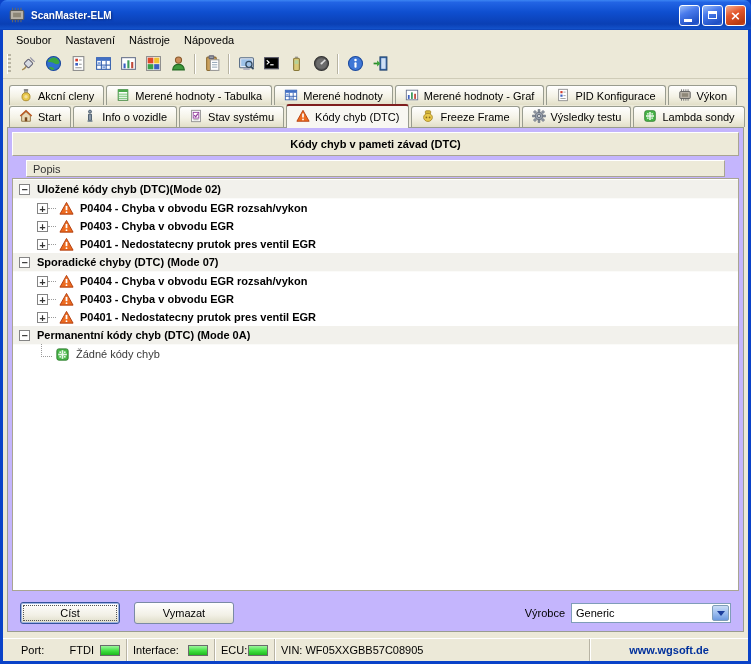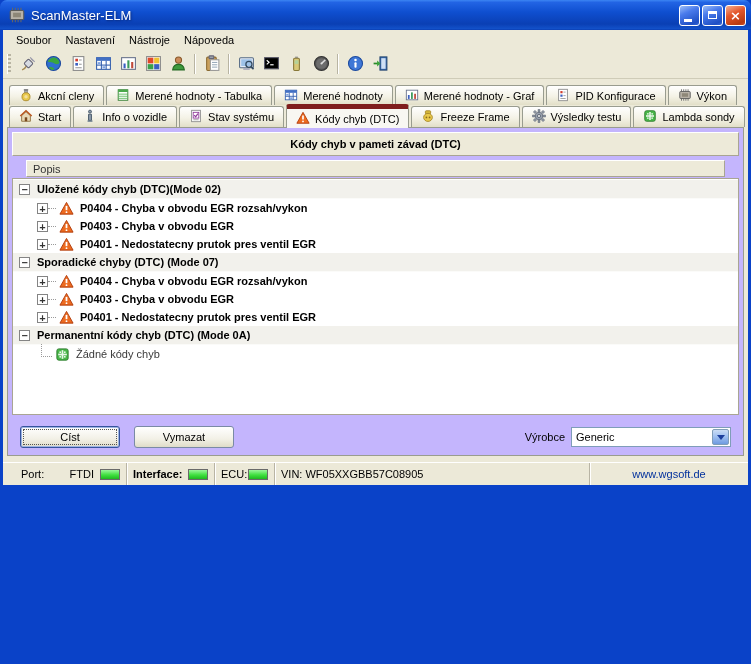--- a/index.html
+++ b/index.html
@@ -12,37 +12,37 @@
   }
   
   .titlebar{
     position:absolute;top:0;left:0;width:751px;height:30px;
     background:linear-gradient(180deg,#3C85F3 0%,#2264E4 8%,#0F4FD0 40%,#0A3FB4 80%,#1250C8 95%,#0A3FB4 100%);
     border-radius:7px 7px 0 0;
     display:flex;align-items:center;box-sizing:border-box;padding:0 5px;
   }
   .titlebar .app-icon{width:18px;height:18px;margin:0 5px 0 3px;}
   .titlebar .title-text{
-    color:#fff;font-weight:normal;font-size:13px;
+    color:#fff;font-weight:bold;font-size:10px;
     text-shadow:1px 1px 2px #0A2A7A;flex:1;
   }
   .winbtns{display:flex;gap:2px;}
   .winbtn{
     width:21px;height:21px;border:1px solid #fff;border-radius:3px;
     box-sizing:border-box;display:flex;align-items:center;justify-content:center;
     background:linear-gradient(155deg,#9CBEF7 0%,#4A7BEC 35%,#1E4FC4 85%,#3A6AD8 100%);
     position:relative;cursor:default;
   }
   .winbtn.close{background:linear-gradient(155deg,#F4B092 0%,#E4572B 40%,#B83A10 85%,#D0502A 100%);}
   .glyph-min{position:absolute;left:4px;bottom:3px;width:8px;height:3px;background:#fff;}
   .glyph-max{width:9px;height:8px;border:1px solid #fff;border-top:3px solid #fff;box-sizing:border-box;}
   .glyph-close{color:#fff;font-weight:bold;font-size:13px;line-height:1;font-family:"DejaVu Sans",sans-serif;}
   
   .client{
-    position:absolute;top:30px;left:3px;width:745px;height:455px;
+    position:absolute;top:30px;left:3px;width:745px;height:631px;
     background:#ECE9D8;display:flex;flex-direction:column;overflow:hidden;
   }
   
   .menubar{height:20px;display:flex;align-items:center;padding-left:6px;background:#ECE9D8;}
   .menu-item{padding:2px 7px;cursor:default;}
   
   .toolbar{
     height:28px;display:flex;align-items:center;gap:1px;padding-left:3px;
     border-bottom:1px solid #cfccb8;background:#ECE9D8;
   }
@@ -63,21 +63,21 @@
     padding:0 9px;margin-right:2px;box-sizing:border-box;
     background:linear-gradient(180deg,#FFFFFF 0%,#F4F2E6 55%,#E2DfC8 100%);
     border:1px solid #999C8F;border-bottom:none;border-radius:3px 3px 0 0;
     font-size:11px;white-space:nowrap;cursor:default;position:relative;text-align:center;
   }
   .tab svg{width:14px;height:14px;}
   .tabrow2 .tab{height:21px;}
   .tab.active{
     height:24px;margin-bottom:-1px;z-index:3;
     background:#F8F7F2;
-    border-top:5px solid #7f1d1d;border-radius:3px 3px 0 0;
+    border-top:2px solid #7f1d1d;border-radius:3px 3px 0 0;
     font-weight:normal;
   }
   
   .page{
     flex:1;margin:0 4px;background:#c4b5fd;
     border:1px solid #999C8F;display:flex;flex-direction:column;
     position:relative;z-index:1;box-sizing:border-box;
   }
   .panel-title{
     margin:4px;height:22px;line-height:22px;text-align:center;font-weight:bold;
@@ -141,25 +141,25 @@
     border-right:1px solid #B8B4A4;box-shadow:1px 0 0 #FFFFFF;
   }
   .sseg:last-child{border-right:none;box-shadow:none;}
   .led{
     width:20px;height:11px;margin-left:6px;flex:none;
     background:linear-gradient(180deg,#9CF59C 0%,#3FE03F 55%,#1FB81F 100%);
     border:1px solid #6a6a6a;box-sizing:border-box;
   }
   .sseg .val{margin-left:auto;}
   .seg-port{width:112px;margin-left:12px;}
-  .seg-iface{width:88px;font-weight:bold;}
+  .seg-iface{width:88px;}
   .seg-ecu{width:60px;}
   .seg-vin{width:315px;}
   .seg-web{flex:1;justify-content:center;}
-  .weblink{color:#00309C;font-weight:normal;cursor:pointer;}
+  .weblink{color:#00309C;font-weight:bold;cursor:pointer;}
 </style>
 </head>
 <body>
 
 <div class="titlebar">
   <span class="app-icon" id="appIcon"><svg viewBox="0 0 16 16">
         <g stroke="#666" stroke-width="1">
           <line x1="4" y1="1.5" x2="4" y2="4"></line>
           <line x1="6.5" y1="1.5" x2="6.5" y2="4"></line>
           <line x1="9" y1="1.5" x2="9" y2="4"></line>

